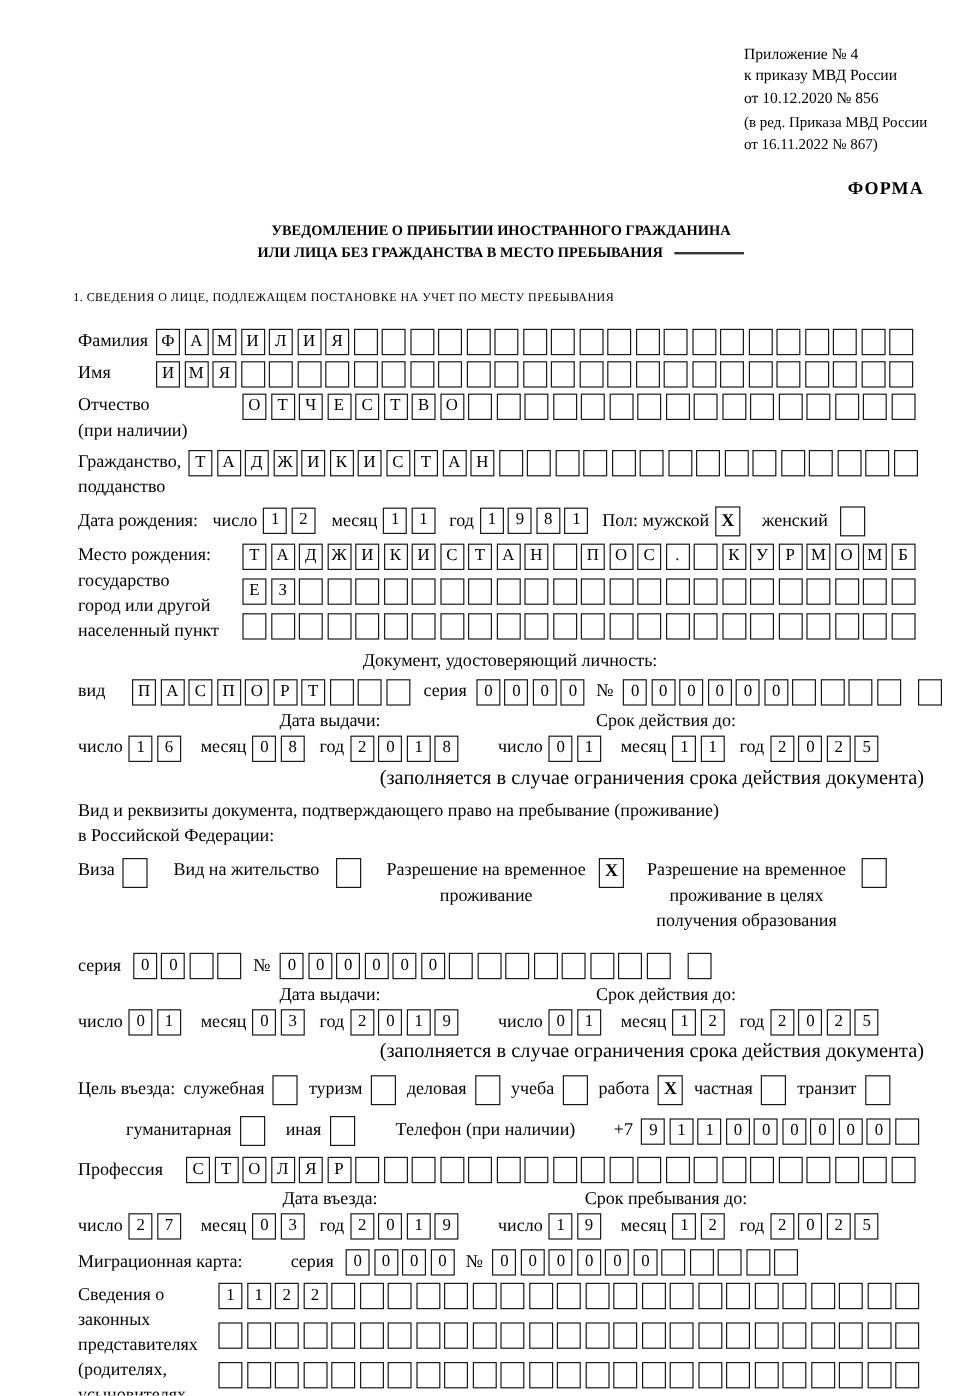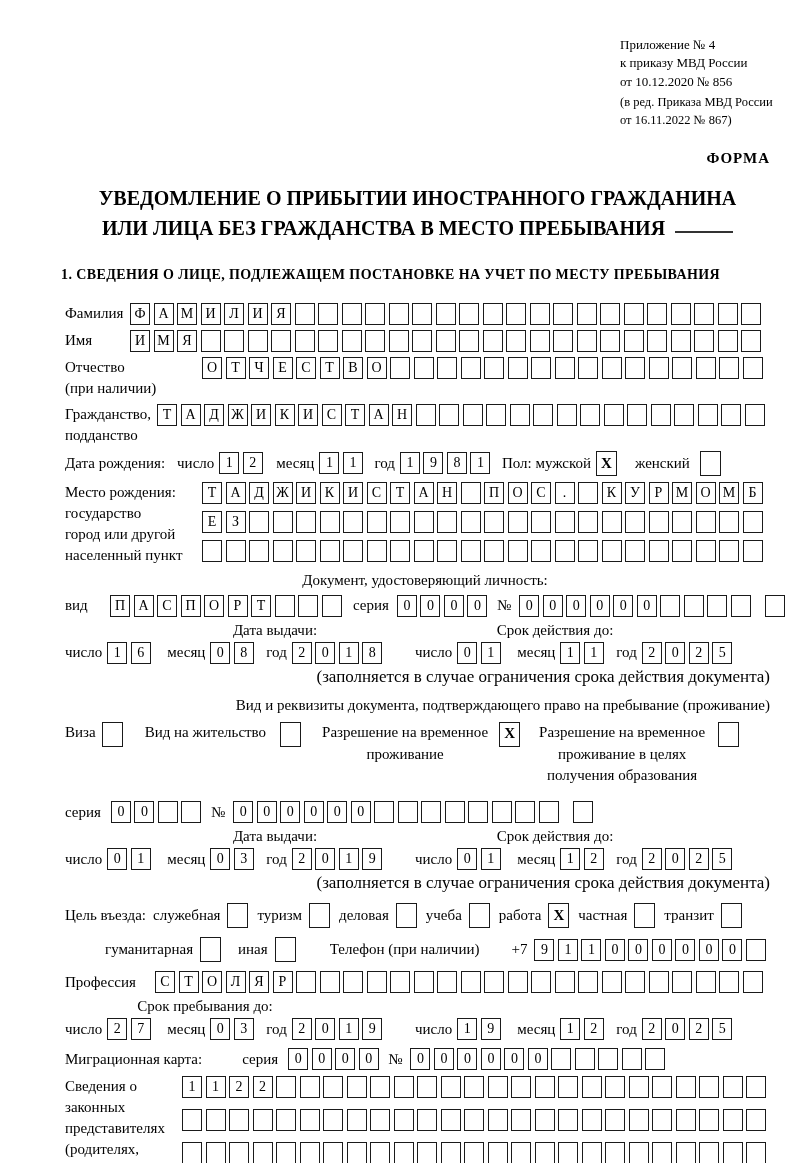--- a/index.html
+++ b/index.html
@@ -30,24 +30,24 @@
   .lblcol { flex:none; line-height:21px; }
   .lblcol div { height:21px; }
   .boxstack { display:flex; flex-direction:column; gap:7px; }
   .boxstack-wide { display:flex; flex-direction:column; gap:11px; }
 
   
   .hdr { margin-left:555px; width:200px; font-size:13px; line-height:1.42; }
   .hdr-note { font-size:12.5px; margin-top:3px; line-height:1.42; }
   .forma { font-weight:bold; font-size:15px; letter-spacing:1px; text-align:right; width:150px; margin:20px 0 0 555px; }
 
-  .title { text-align:center; font-weight:bold; font-size:20px; line-height:1.5; margin-top:16px; }
+  .title { text-align:center; font-weight:bold; font-size:12px; line-height:1.5; margin-top:16px; }
   .title-underline { display:inline-block; width:58px; height:2px; background:#333; margin-left:10px; vertical-align:2px; }
 
-  .sec-head { font-weight:bold; font-size:14px; letter-spacing:0.4px; margin:24px 12px 20px -4px; white-space:nowrap; }
+  .sec-head { font-weight:normal; font-size:10px; letter-spacing:0.4px; margin:24px 12px 20px -4px; white-space:nowrap; }
 
   .doc-head { text-align:center; font-weight:normal; font-size:15px; margin:6px 0 6px 120px; width:480px; }
 
   .date-labels { display:flex; margin:4px 0 3px; font-size:15px; }
   .date-labels .dl1 { width:350px; text-align:center; padding-left:70px; box-sizing:border-box; }
   .date-labels .dl2 { width:355px; text-align:center; padding-right:75px; box-sizing:border-box; }
   .daterow { display:flex; align-items:center; margin-bottom:3px; }
   .dg { display:flex; align-items:center; }
   .dg1 { width:350px; }
   .dg .w { margin-right:5px; }
@@ -416,21 +416,22 @@
       <span class="cells">
           <span class="cell">2</span>
           <span class="cell">0</span>
           <span class="cell">2</span>
           <span class="cell">5</span>
         </span>
     </span>
   </div>
   <div class="note-right">(заполняется в случае ограничения срока действия документа)</div>
 
-  <div class="para" style="margin-bottom:4px;text-align:right;">Вид и реквизиты документа, подтверждающего право на пребывание (проживание)</div>
+  <div class="para" style="margin-bottom:4px;">Вид и реквизиты документа, подтверждающего право на пребывание (проживание)</div>
+  <div class="para" style="margin-top:0;">в Российской Федерации:</div>
 
   <div class="permit-row">
     <span>Виза</span>
     <span class="cbx ml6"></span>
     <span class="ml22">Вид на жительство</span>
     <span class="cbx ml14"></span>
     <span class="permit-lbl-c ml18" style="width:172px;">Разрешение на временное проживание</span>
     <span class="cbx ml8">X</span>
     <span class="permit-lbl-c ml14" style="width:176px;">Разрешение на временное проживание в целях получения образования</span>
     <span class="cbx ml8"></span>
@@ -575,20 +576,21 @@
         <span class="cell"></span>
         <span class="cell"></span>
         <span class="cell"></span>
         <span class="cell"></span>
         <span class="cell"></span>
         <span class="cell"></span>
       </span>
   </div>
 
   <div class="date-labels">
+    <span class="dl1">Дата въезда:</span>
     <span class="dl2">Срок пребывания до:</span>
   </div>
   <div class="daterow">
     <span class="dg dg1">
       <span class="w">число</span>
       <span class="cells">
           <span class="cell">2</span>
           <span class="cell">7</span>
         </span>
       <span class="w mm">месяц</span>

